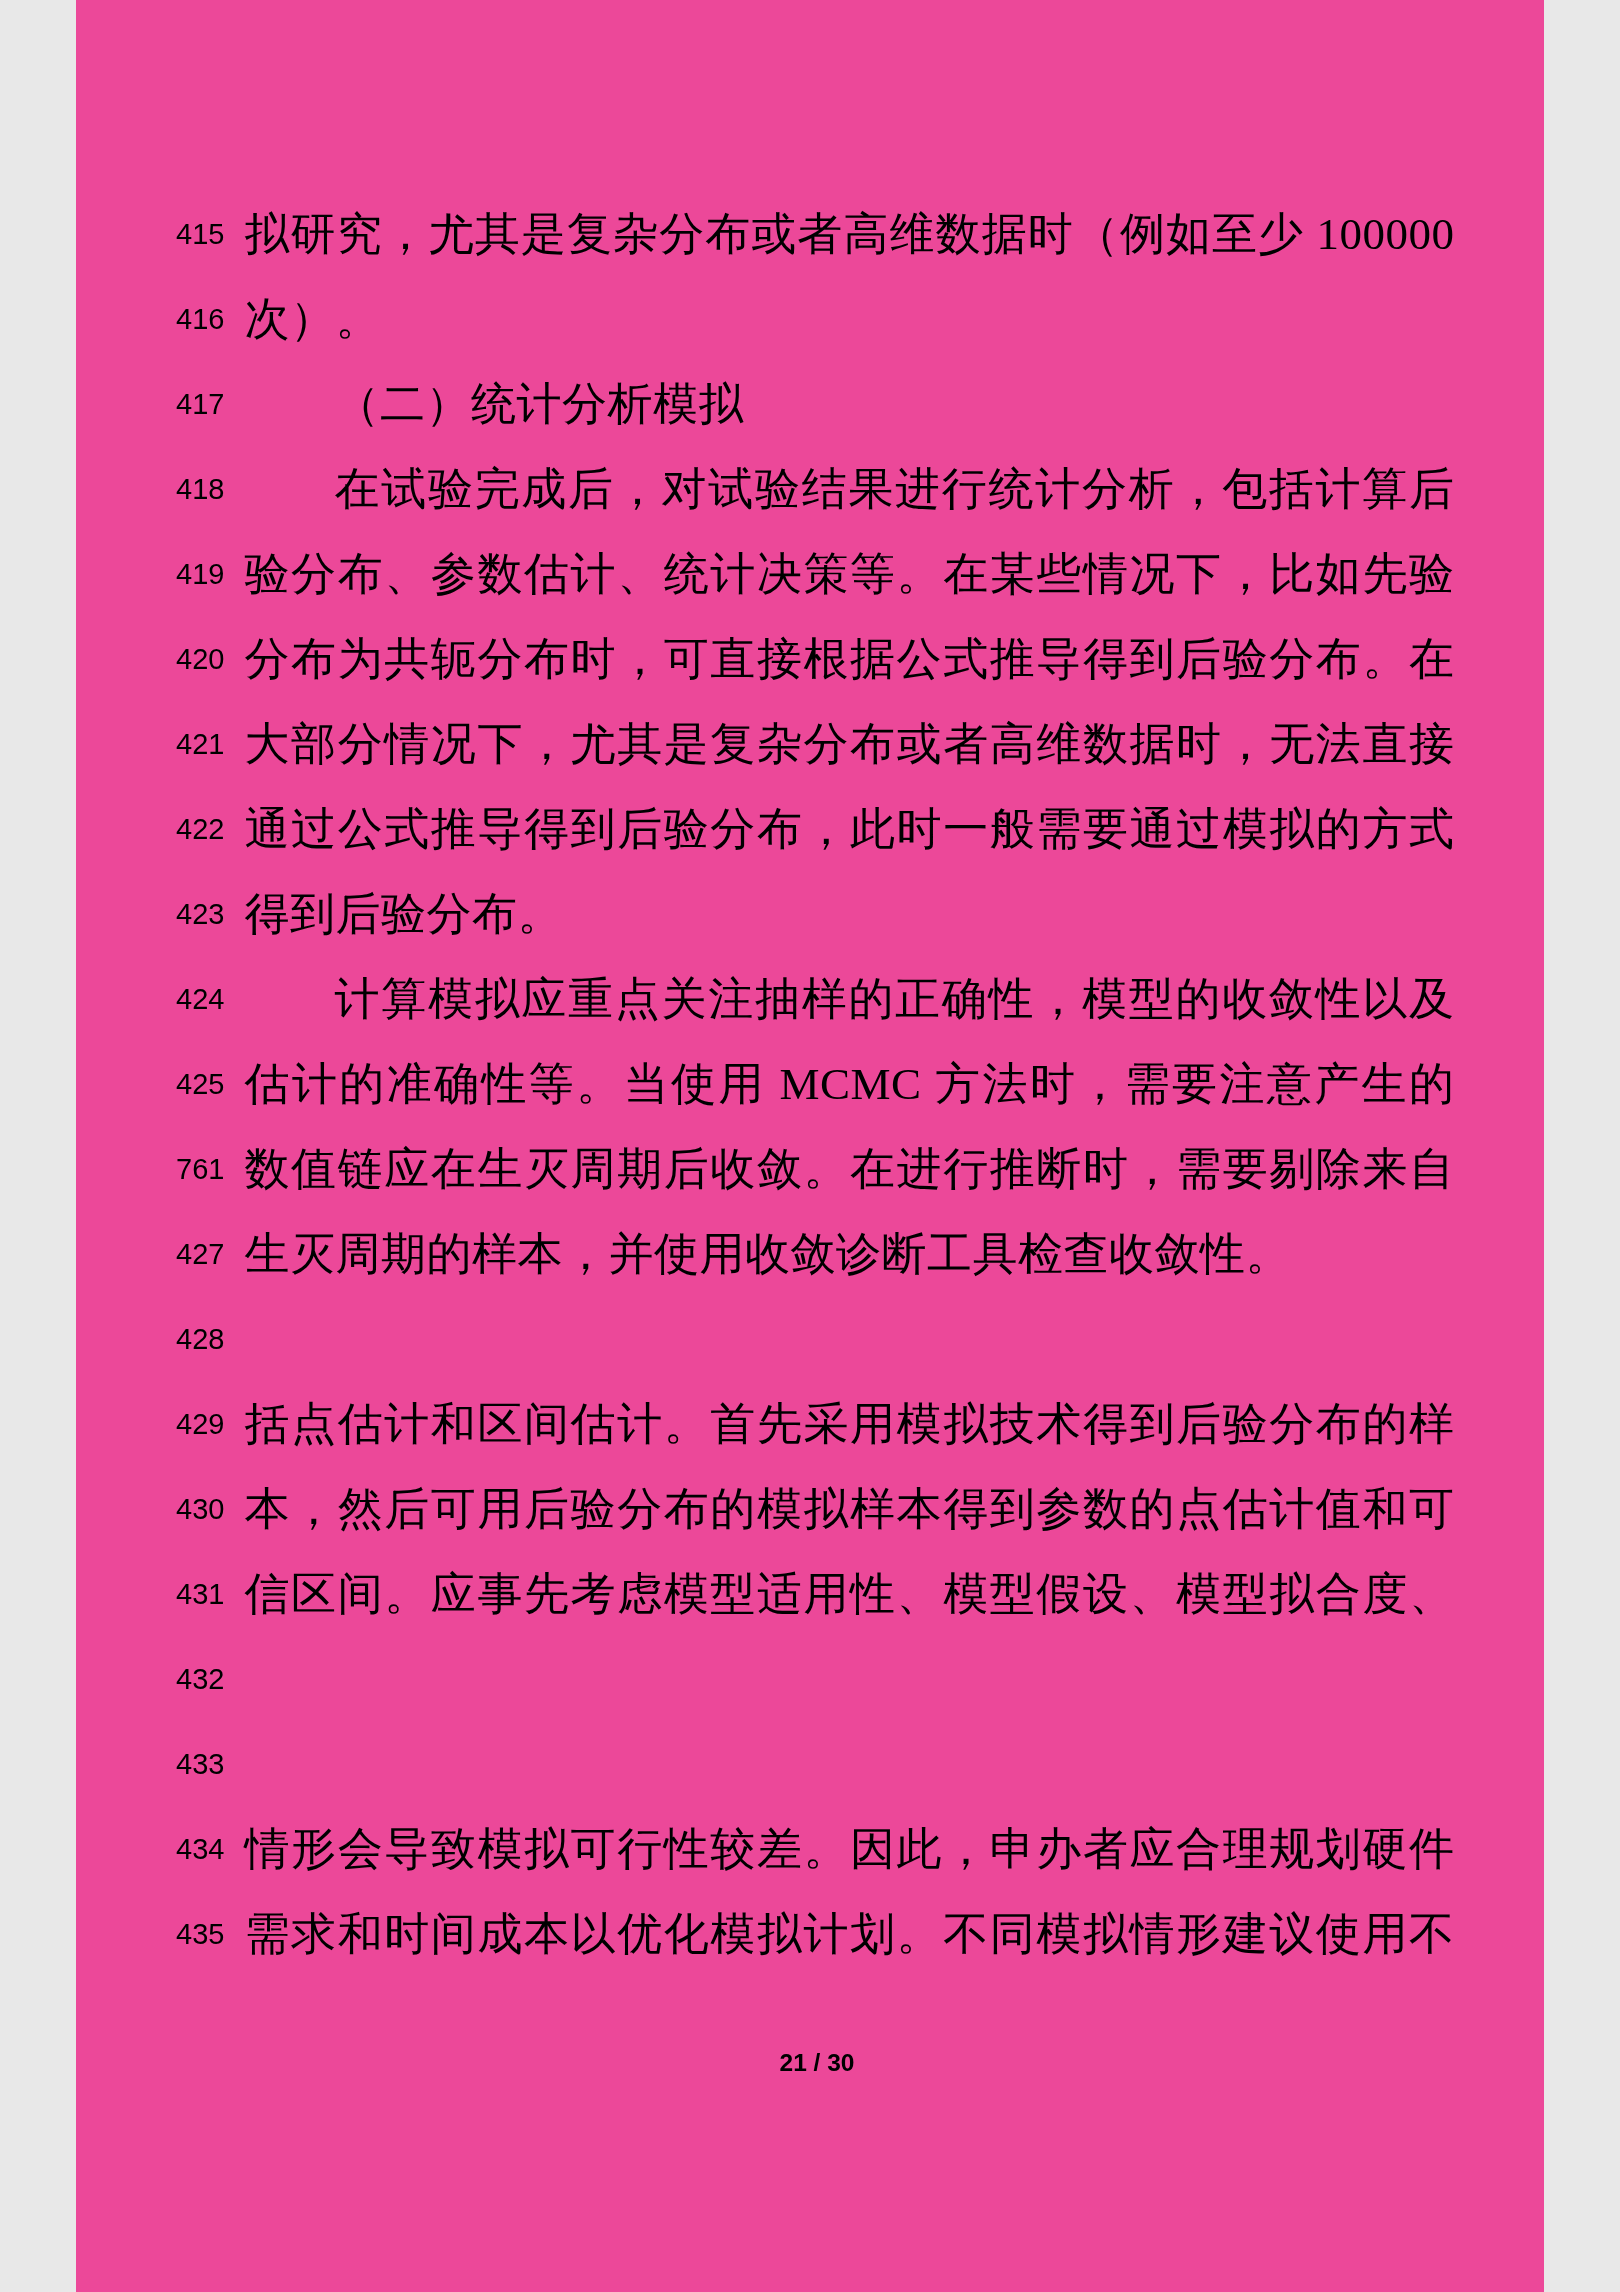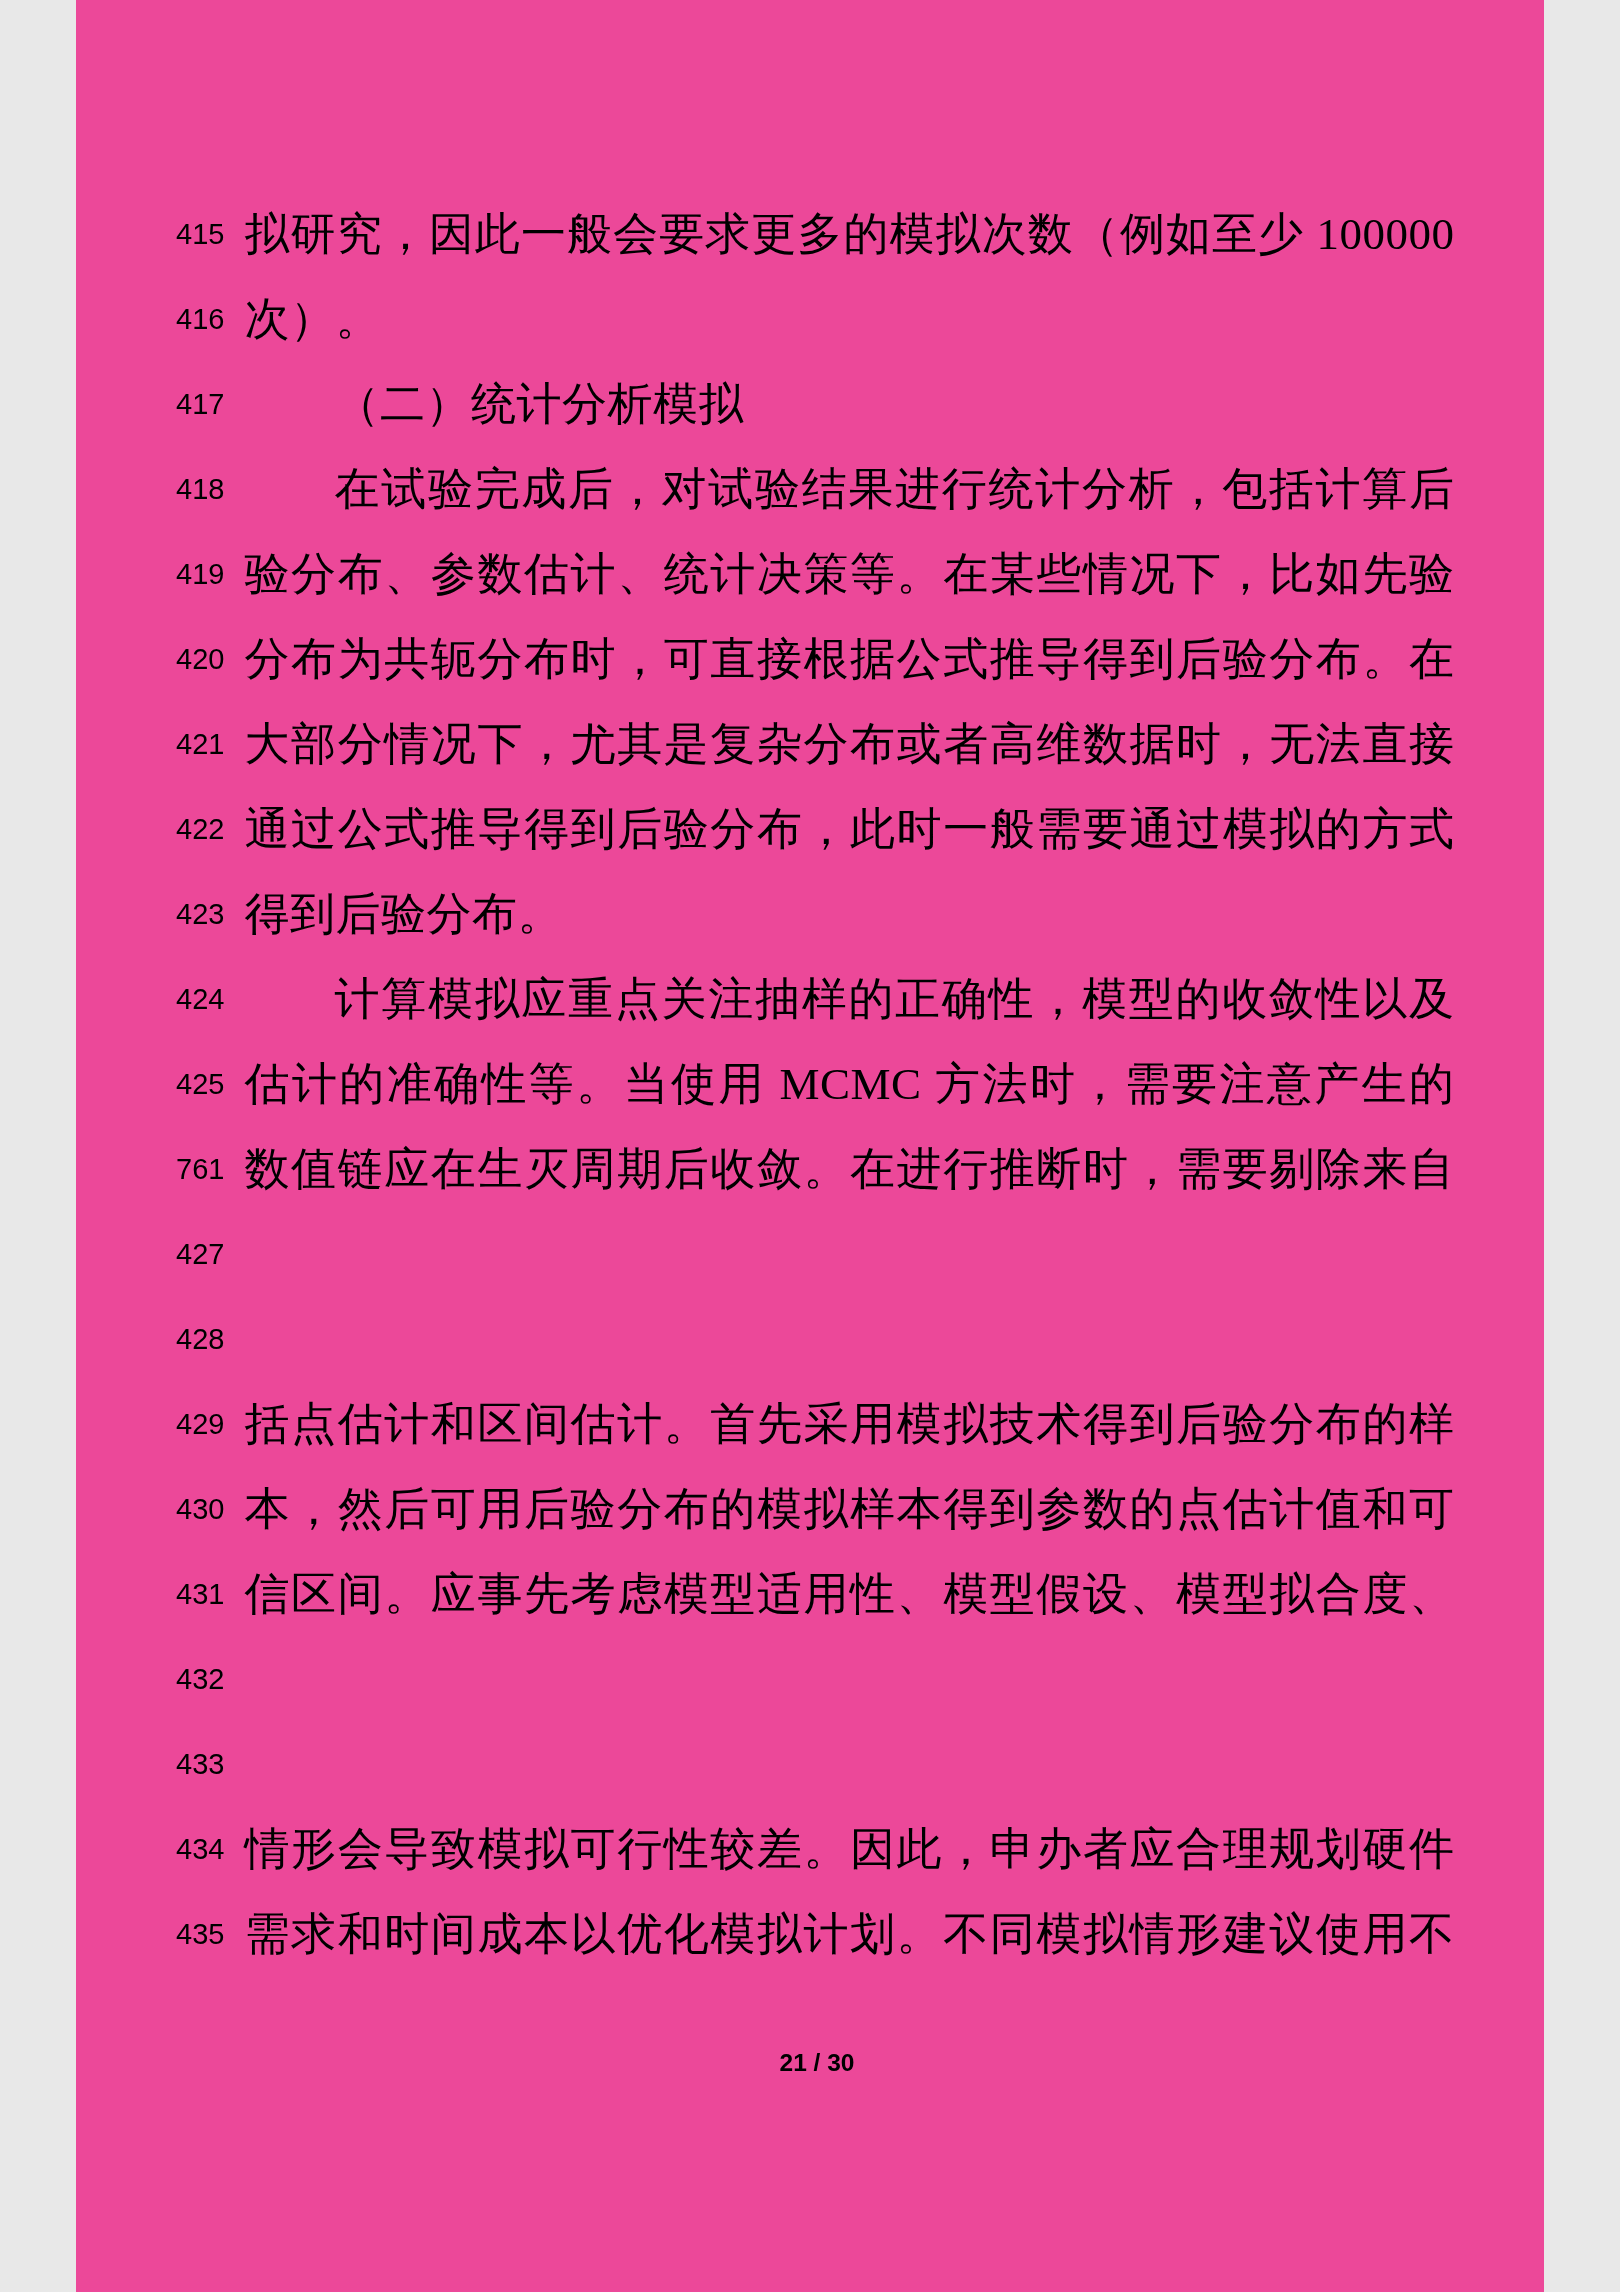--- a/index.html
+++ b/index.html
@@ -54,21 +54,21 @@
   }
 </style>
 </head>
 <body>
 
 <div class="page">
   <div class="doc-body">
 
     <div class="row">
       <span class="ln">415</span>
-      <span class="lt fill">拟研究，因此一般会要求更多的模拟次数（例如至少 100000</span>
+      <span class="lt fill">拟研究，尤其是复杂分布或者高维数据时（例如至少 100000</span>
     </div>
     <div class="row">
       <span class="ln">416</span>
       <span class="lt">次）。</span>
     </div>
     <div class="row">
       <span class="ln">417</span>
       <span class="lt indent">（二）统计分析模拟</span>
     </div>
     <div class="row">
@@ -102,20 +102,21 @@
     <div class="row">
       <span class="ln">425</span>
       <span class="lt fill">估计的准确性等。当使用 MCMC 方法时，需要注意产生的</span>
     </div>
     <div class="row">
       <span class="ln">761</span>
       <span class="lt fill">数值链应在生灭周期后收敛。在进行推断时，需要剔除来自</span>
     </div>
     <div class="row">
       <span class="ln">427</span>
+      <span class="lt">生灭周期的样本，并使用收敛诊断工具检查收敛性。</span>
     </div>
     <div class="row">
       <span class="ln">428</span>
     </div>
     <div class="row">
       <span class="ln">429</span>
       <span class="lt fill">括点估计和区间估计。首先采用模拟技术得到后验分布的样</span>
     </div>
     <div class="row">
       <span class="ln">430</span>

